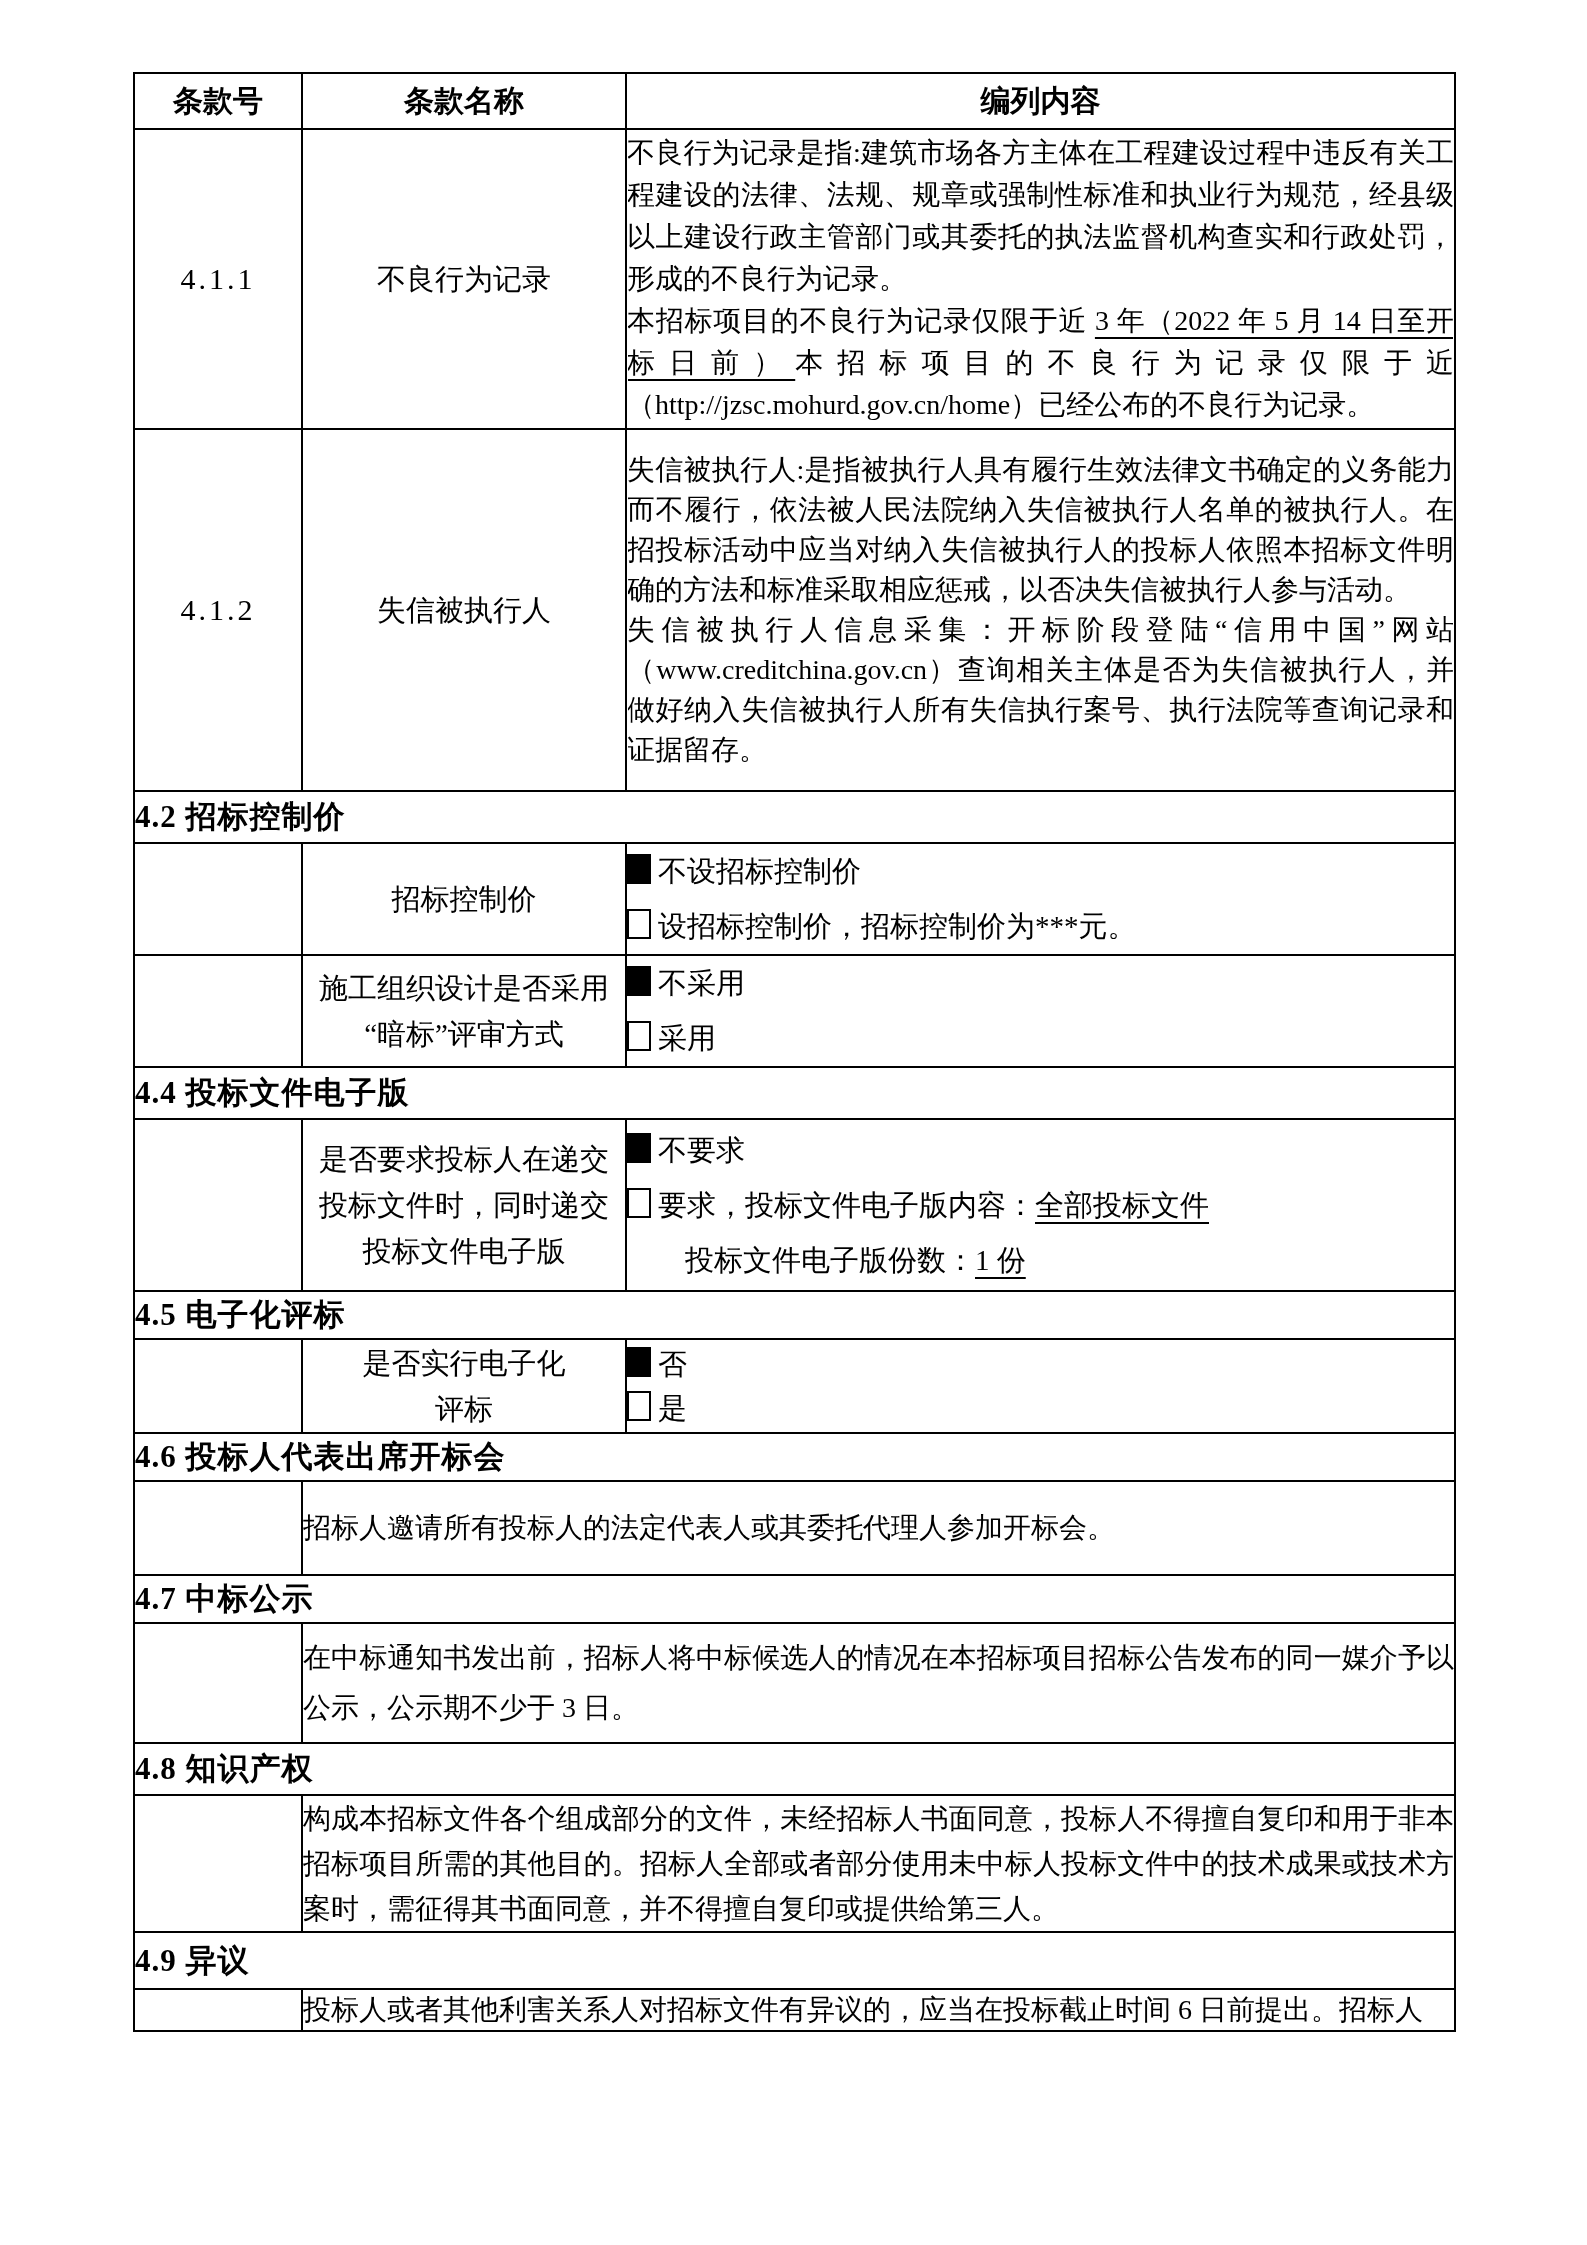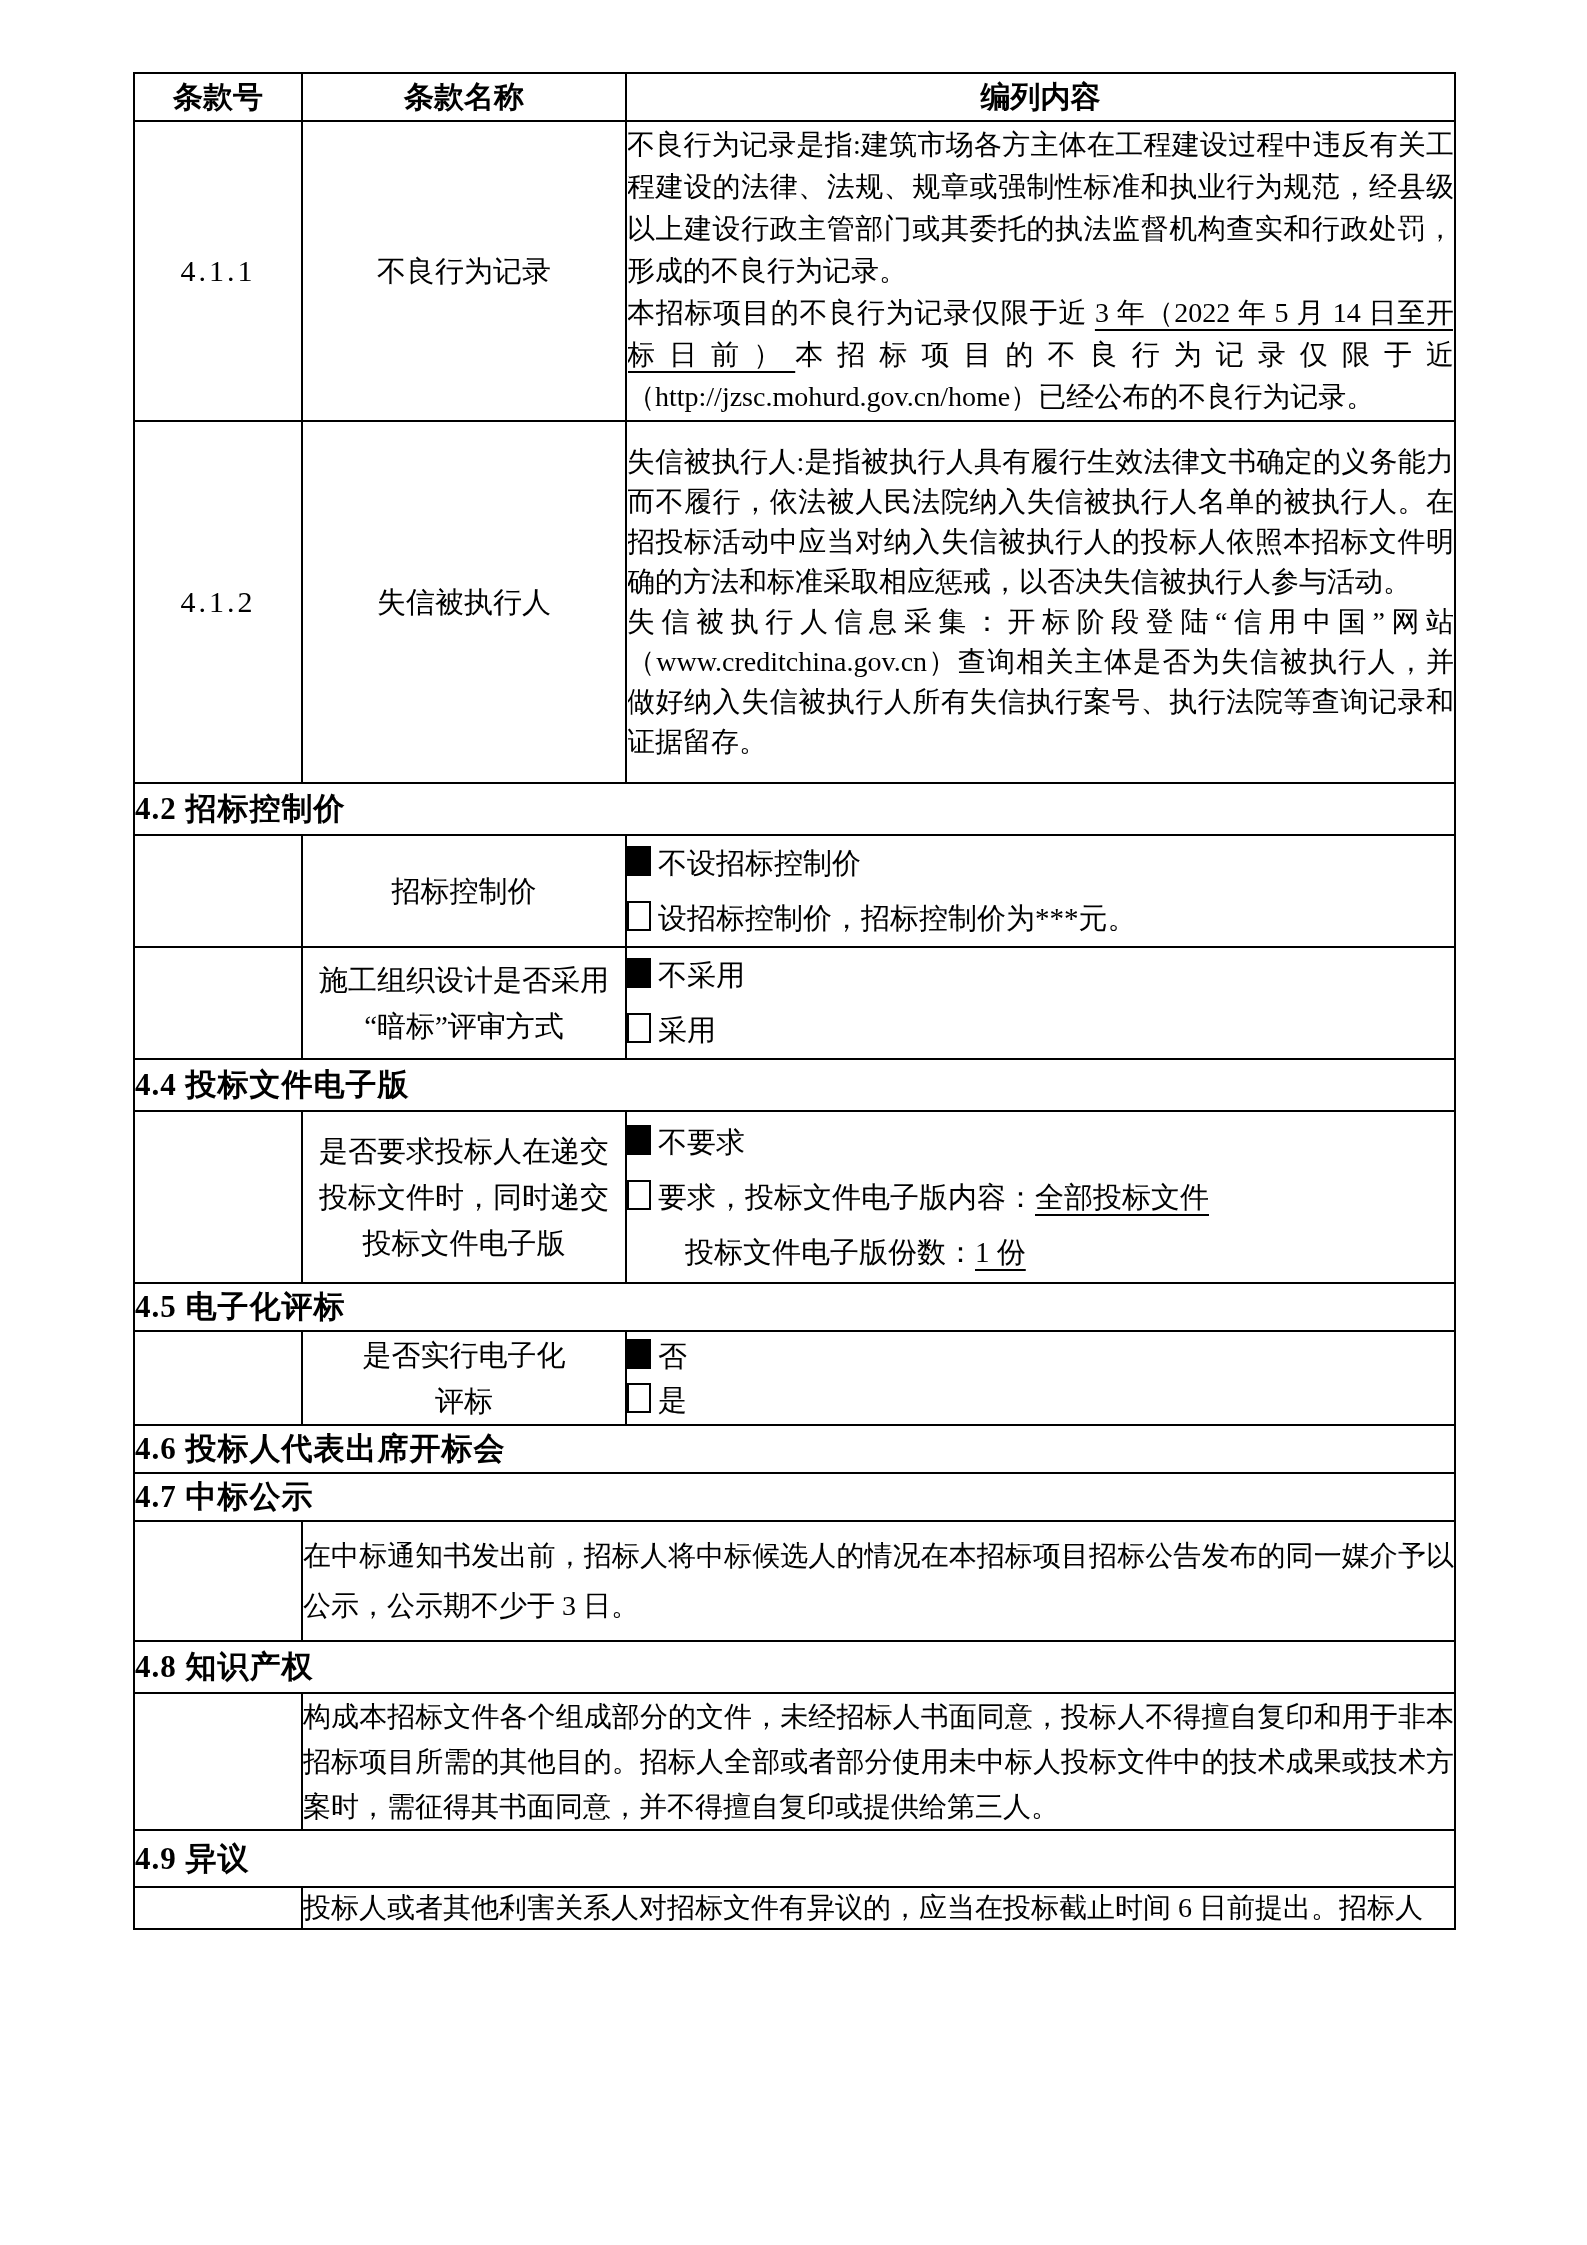--- a/index.html
+++ b/index.html
@@ -80,21 +80,21 @@
 
 <div class="page">
   <table class="doc">
     <colgroup>
       <col style="width:168px">
       <col style="width:324px">
       <col style="width:829px">
     </colgroup>
 
     <tbody>
-        <tr style="height:48px">
+        <tr style="height:56px">
       <th>条款号</th>
       <th>条款名称</th>
       <th>编列内容</th>
     </tr>
 
     <tr style="height:300px">
       <td class="cell-id">4.1.1</td>
       <td class="cell-name">不良行为记录</td>
       <td class="cell-content lh42">
         <div class="para">不良行为记录是指:建筑市场各方主体在工程建设过程中违反有关工程建设的法律、法规、规章或强制性标准和执业行为规范，经县级以上建设行政主管部门或其委托的执法监督机构查实和行政处罚，形成的不良行为记录。</div>
@@ -168,20 +168,24 @@
       <td class="cell-options opt-tight">
         <div class="opt"><span class="cb filled"></span><span>否</span></div>
         <div class="opt"><span class="cb"></span><span>是</span></div>
       </td>
     </tr>
 
     <tr style="height:48px">
       <td colspan="3" class="section-cell">4.6 投标人代表出席开标会</td>
     </tr>
 
+    <tr style="height:94px">
+      <td></td>
+      <td colspan="2" class="cell-merged single">招标人邀请所有投标人的法定代表人或其委托代理人参加开标会。</td>
+    </tr>
 
     <tr style="height:48px">
       <td colspan="3" class="section-cell">4.7 中标公示</td>
     </tr>
 
     <tr style="height:120px">
       <td></td>
       <td colspan="2" class="cell-merged">在中标通知书发出前，招标人将中标候选人的情况在本招标项目招标公告发布的同一媒介予以公示，公示期不少于 3 日。</td>
     </tr>
 

